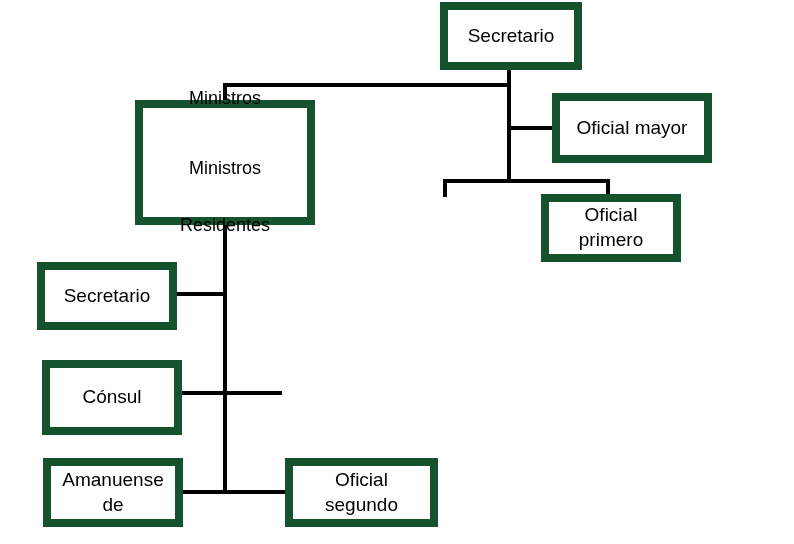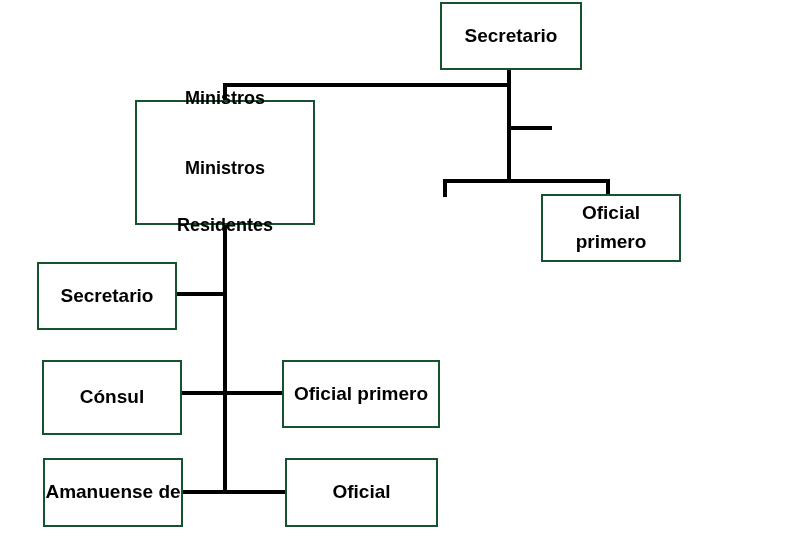--- a/index.html
+++ b/index.html
@@ -12,23 +12,23 @@
     width: 794px;
     height: 544px;
     background: #ffffff;
     font-family: "Liberation Sans", sans-serif;
     overflow: hidden;
   }
   .node {
     position: absolute;
     box-sizing: border-box;
     background: #ffffff;
-    border: 2px solid #14532d;
+    border: 8px solid #14532d;
     color: #000000;
-    font-weight: bold;
+    font-weight: normal;
     font-size: 19px;
     line-height: 1.3;
     display: flex;
     flex-direction: column;
     align-items: center;
     justify-content: center;
     text-align: center;
   }
   .node.small-font { font-size: 18px; gap: 34px; }
   .node.spread { justify-content: space-evenly; }
@@ -63,40 +63,41 @@
   <div class="node" style="left:440px; top:2px; width:142px; height:68px;">
     <span>Secretario</span>
   </div>
 
   <div class="node small-font" style="left:135px; top:100px; width:180px; height:125px;">
     <div>Ministros</div>
     <div class="para-gap">Ministros</div>
     <div>Residentes</div>
   </div>
 
+  <div class="node" style="left:552px; top:93px; width:160px; height:70px;">
+    <span>Oficial mayor</span>
+  </div>
 
 
   <div class="node spread" style="left:541px; top:194px; width:140px; height:68px;">
     <div>Oficial</div>
     <div>primero</div>
   </div>
 
   <div class="node" style="left:37px; top:262px; width:140px; height:68px;">
     <span>Secretario</span>
   </div>
 
   <div class="node" style="left:42px; top:360px; width:140px; height:75px;align-items:center;">
     <span>Cónsul</span>
   </div>
 
-  <div class="node" style="left:282px; top:360px; width:158px; height:68px;">
-    <span>Oficial primero</span>
-  </div>
 
   <div class="node" style="left:43px; top:458px; width:140px; height:69px;">
     <div>Amanuense de</div>
   </div>
 
   <div class="node" style="left:285px; top:458px; width:153px; height:69px;">
     <div>Oficial</div>
+    <div>segundo</div>
   </div>
 
 </div>
 
 </body></html>

